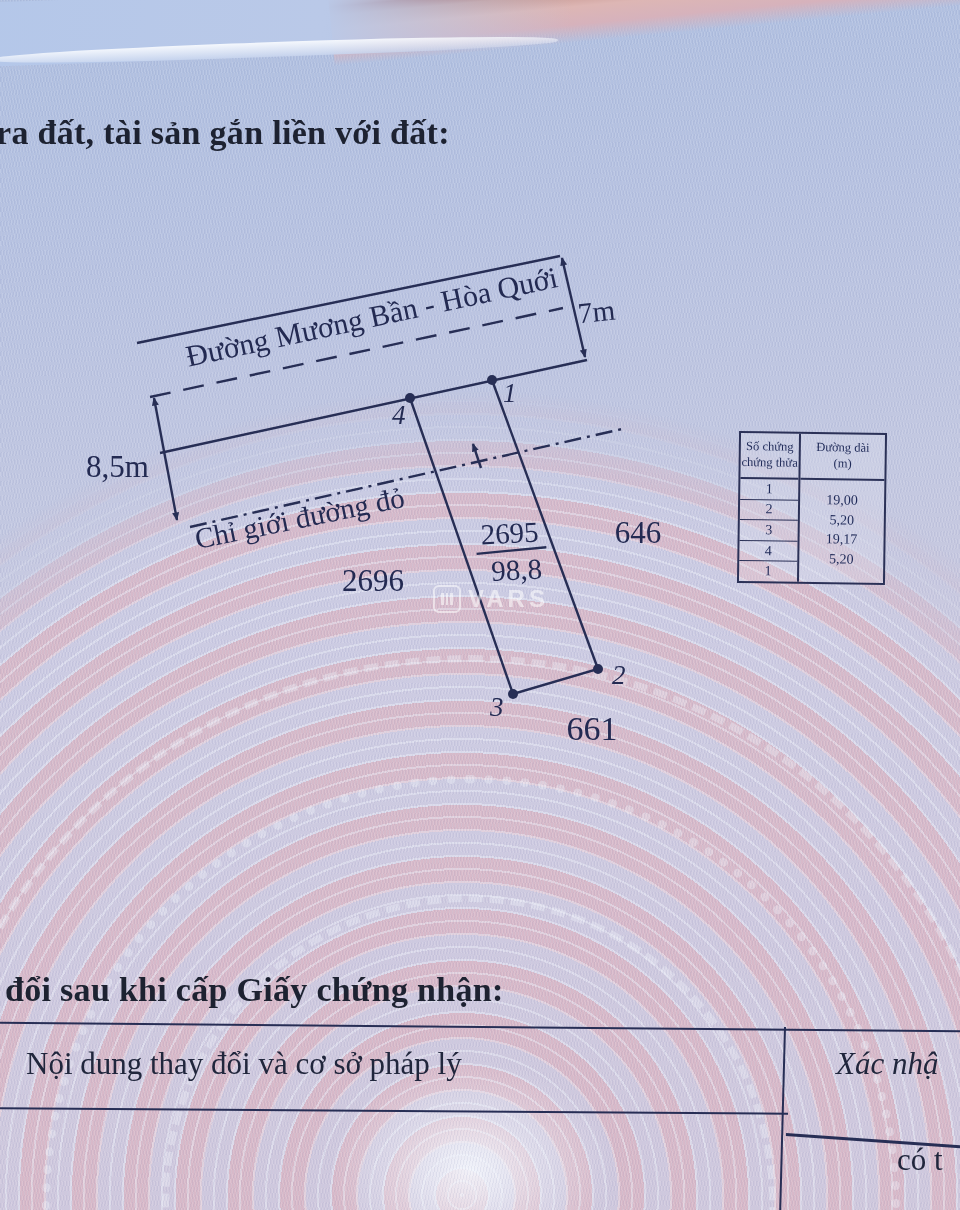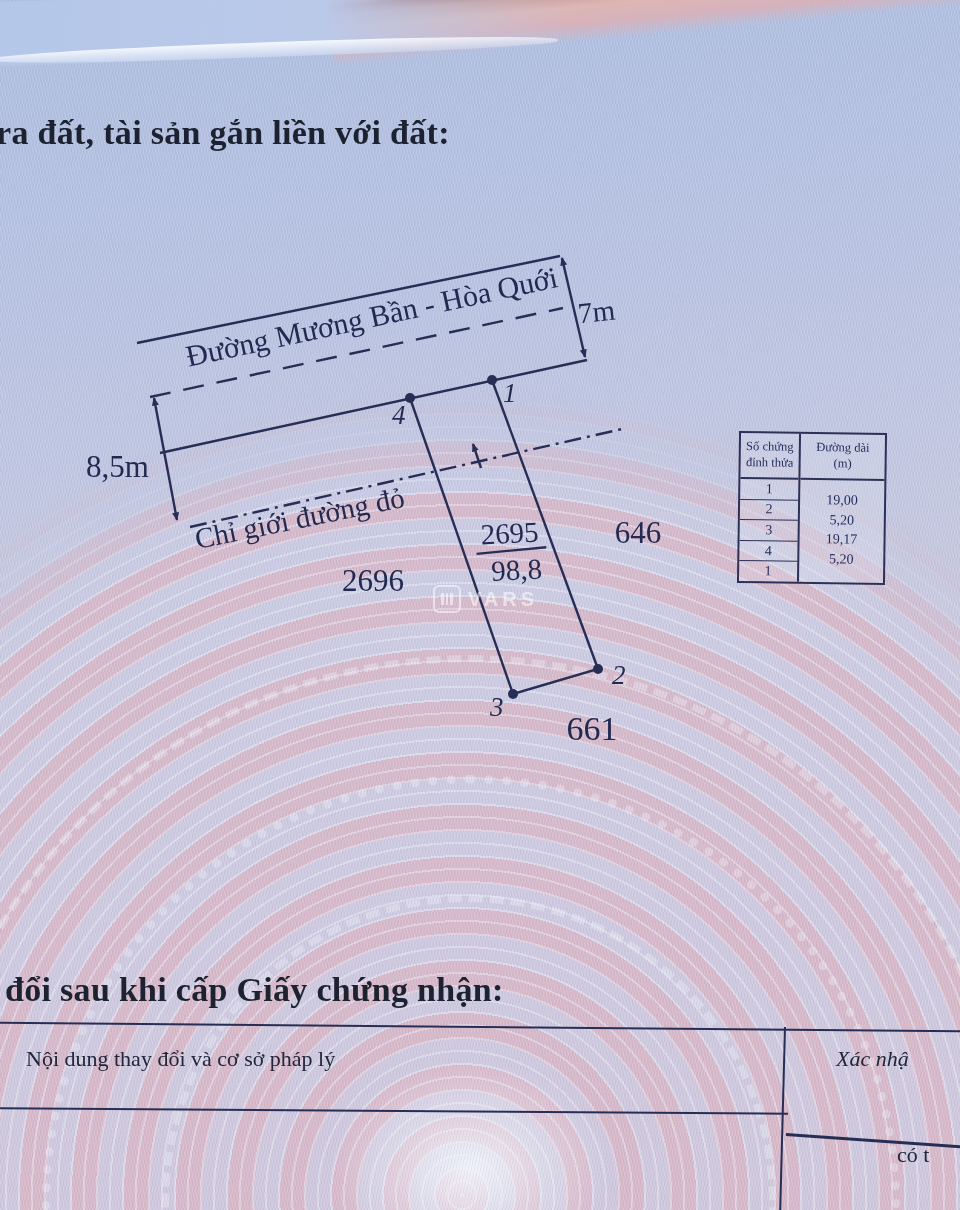--- a/index.html
+++ b/index.html
@@ -55,31 +55,31 @@
     border-bottom:1.6px solid #2b3157;}
   .vt-row:last-child{border-bottom:none;}
   .vt-vals{flex:1;position:relative;}
   .vt-val{position:absolute;left:0;width:100%;text-align:center;font-size:14px;height:18px;line-height:18px;}
   
   .line{background:#272e55;}
   .bt-top{left:0;top:1026px;width:960px;height:2.4px;transform:rotate(0.5deg);}
   .bt-vert{left:784px;top:1027px;width:2.4px;height:186px;transform:rotate(1.5deg);transform-origin:top center;}
   .bt-left-underline{left:0;top:1110px;width:788px;height:2.4px;transform:rotate(0.4deg);}
   .bt-right-underline{left:786px;top:1133px;width:176px;height:2.6px;transform:rotate(4deg);transform-origin:left center;}
-  .bt-text{color:#20263c;font-size:22px;white-space:nowrap;}
+  .bt-text{color:#20263c;font-size:31px;white-space:nowrap;}
   .bt-col1{left:26px;top:1046px;}
   .bt-col2a{left:836px;top:1046px;font-style:italic;}
   .bt-col2b{left:897px;top:1142px;}
   
   .wm{left:433px;top:585px;display:flex;align-items:center;gap:7px;opacity:0.55;}
   .wm-logo{width:24px;height:24px;border:2.5px solid #fff;border-radius:6px;display:flex;
     align-items:center;justify-content:center;gap:2px;}
   .wm-bar{width:2.5px;height:12px;background:#fff;}
   .wm-text{color:#fff;font-family:"Liberation Sans","DejaVu Sans",sans-serif;
-    font-weight:bold;font-size:20px;letter-spacing:4px;}
+    font-weight:bold;font-size:24px;letter-spacing:4px;}
 </style>
 </head>
 <body>
 
 <div class="abs bg-base"></div>
 <div class="abs bg-rings"></div>
 <div class="abs burst"></div>
 <div class="abs ring-deco ring-a"></div>
 <div class="abs ring-deco ring-b"></div>
 <div class="abs ring-deco ring-c"></div>
@@ -130,21 +130,21 @@
   <text x="503" y="402" font-size="27" font-style="italic">1</text>
   <text x="612" y="684" font-size="27" font-style="italic">2</text>
   <text x="490" y="716" font-size="27" font-style="italic">3</text>
   <text x="392" y="424" font-size="27" font-style="italic">4</text>
 </svg>
 
 <div class="abs vtable">
   <div class="vt-left">
     <div class="vt-head">
       <span>Số chứng</span>
-      <span>đỉnh thửa</span>
+      <span>chứng thửa</span>
     </div>
     <div class="vt-rows">
       <div class="vt-row">1</div>
       <div class="vt-row">2</div>
       <div class="vt-row">3</div>
       <div class="vt-row">4</div>
       <div class="vt-row">1</div>
     </div>
   </div>
   <div class="vt-right">

